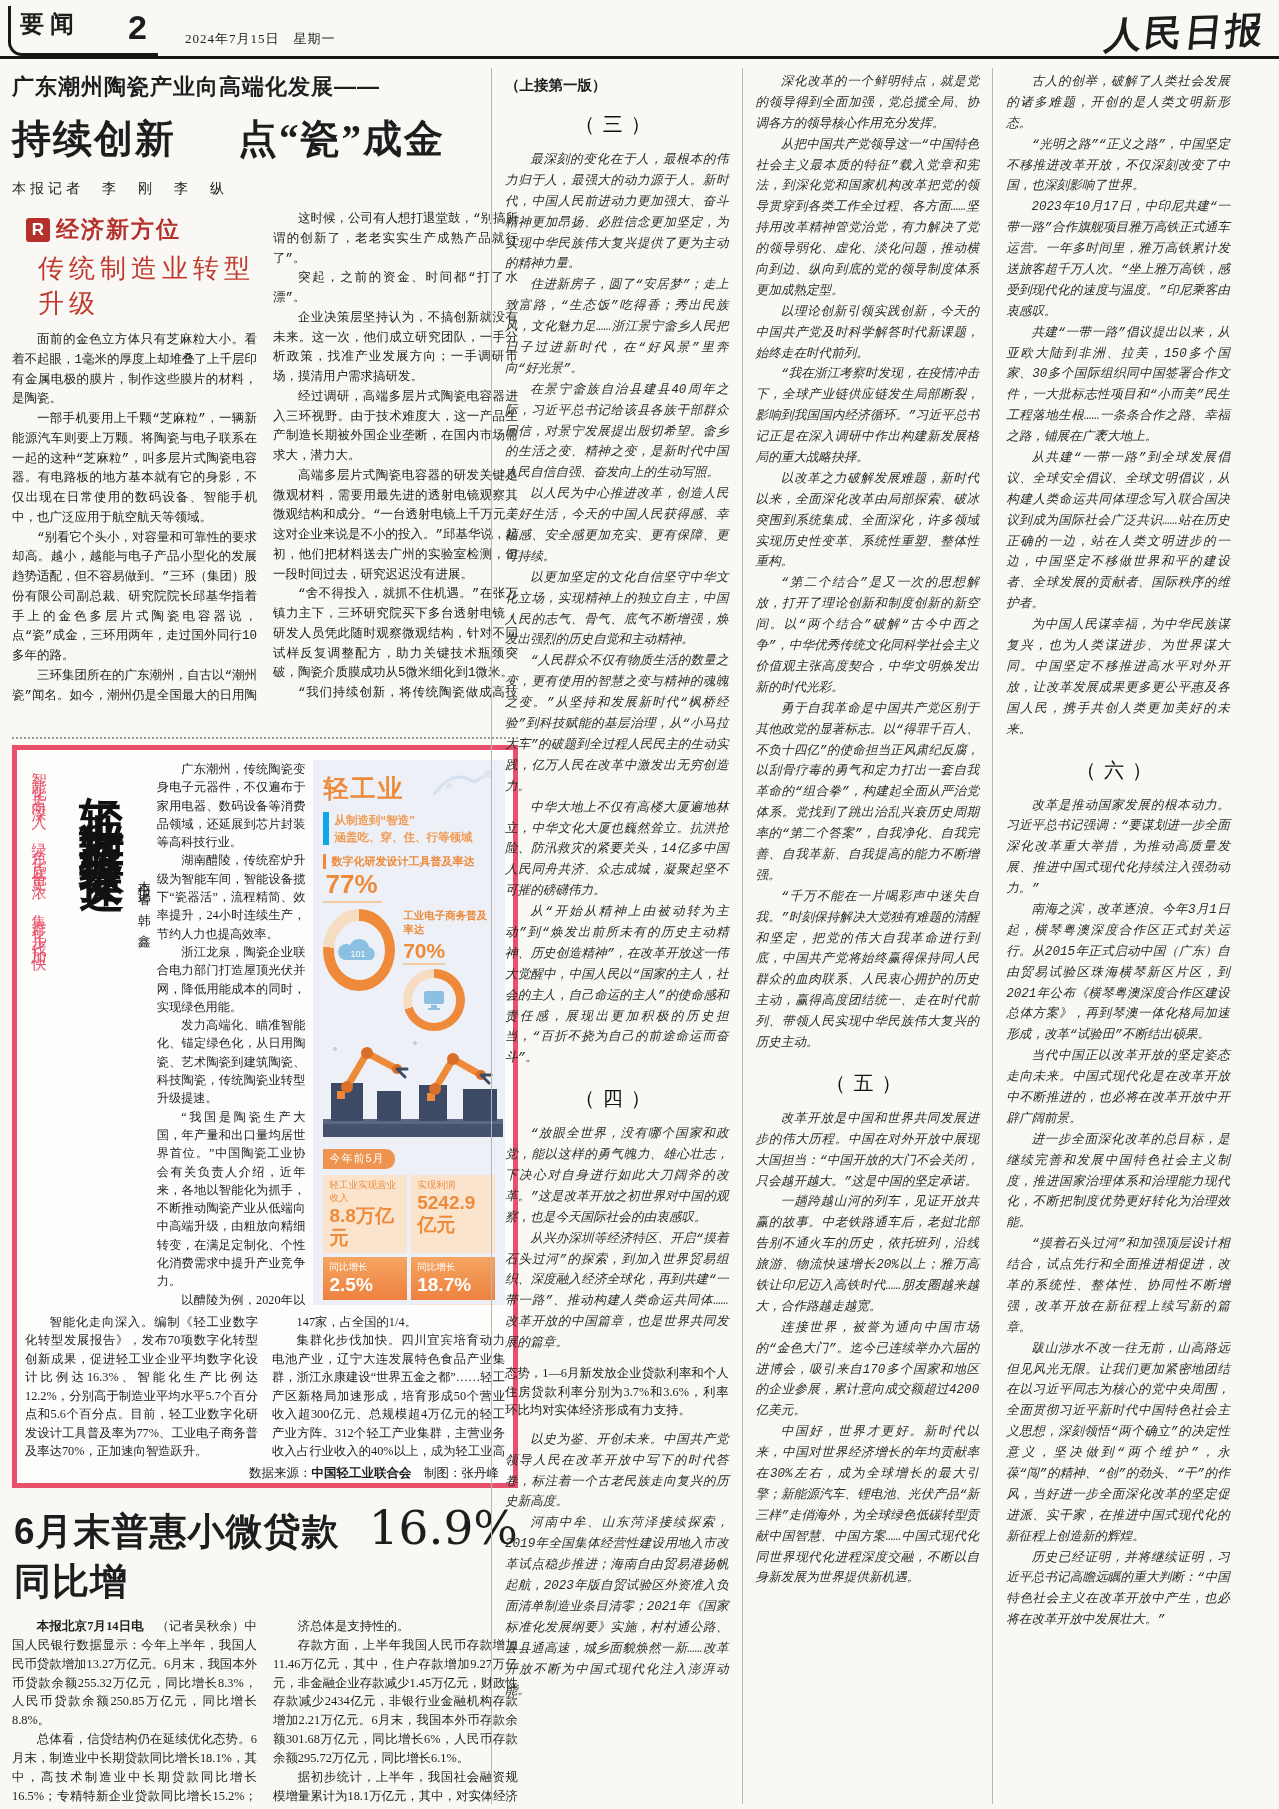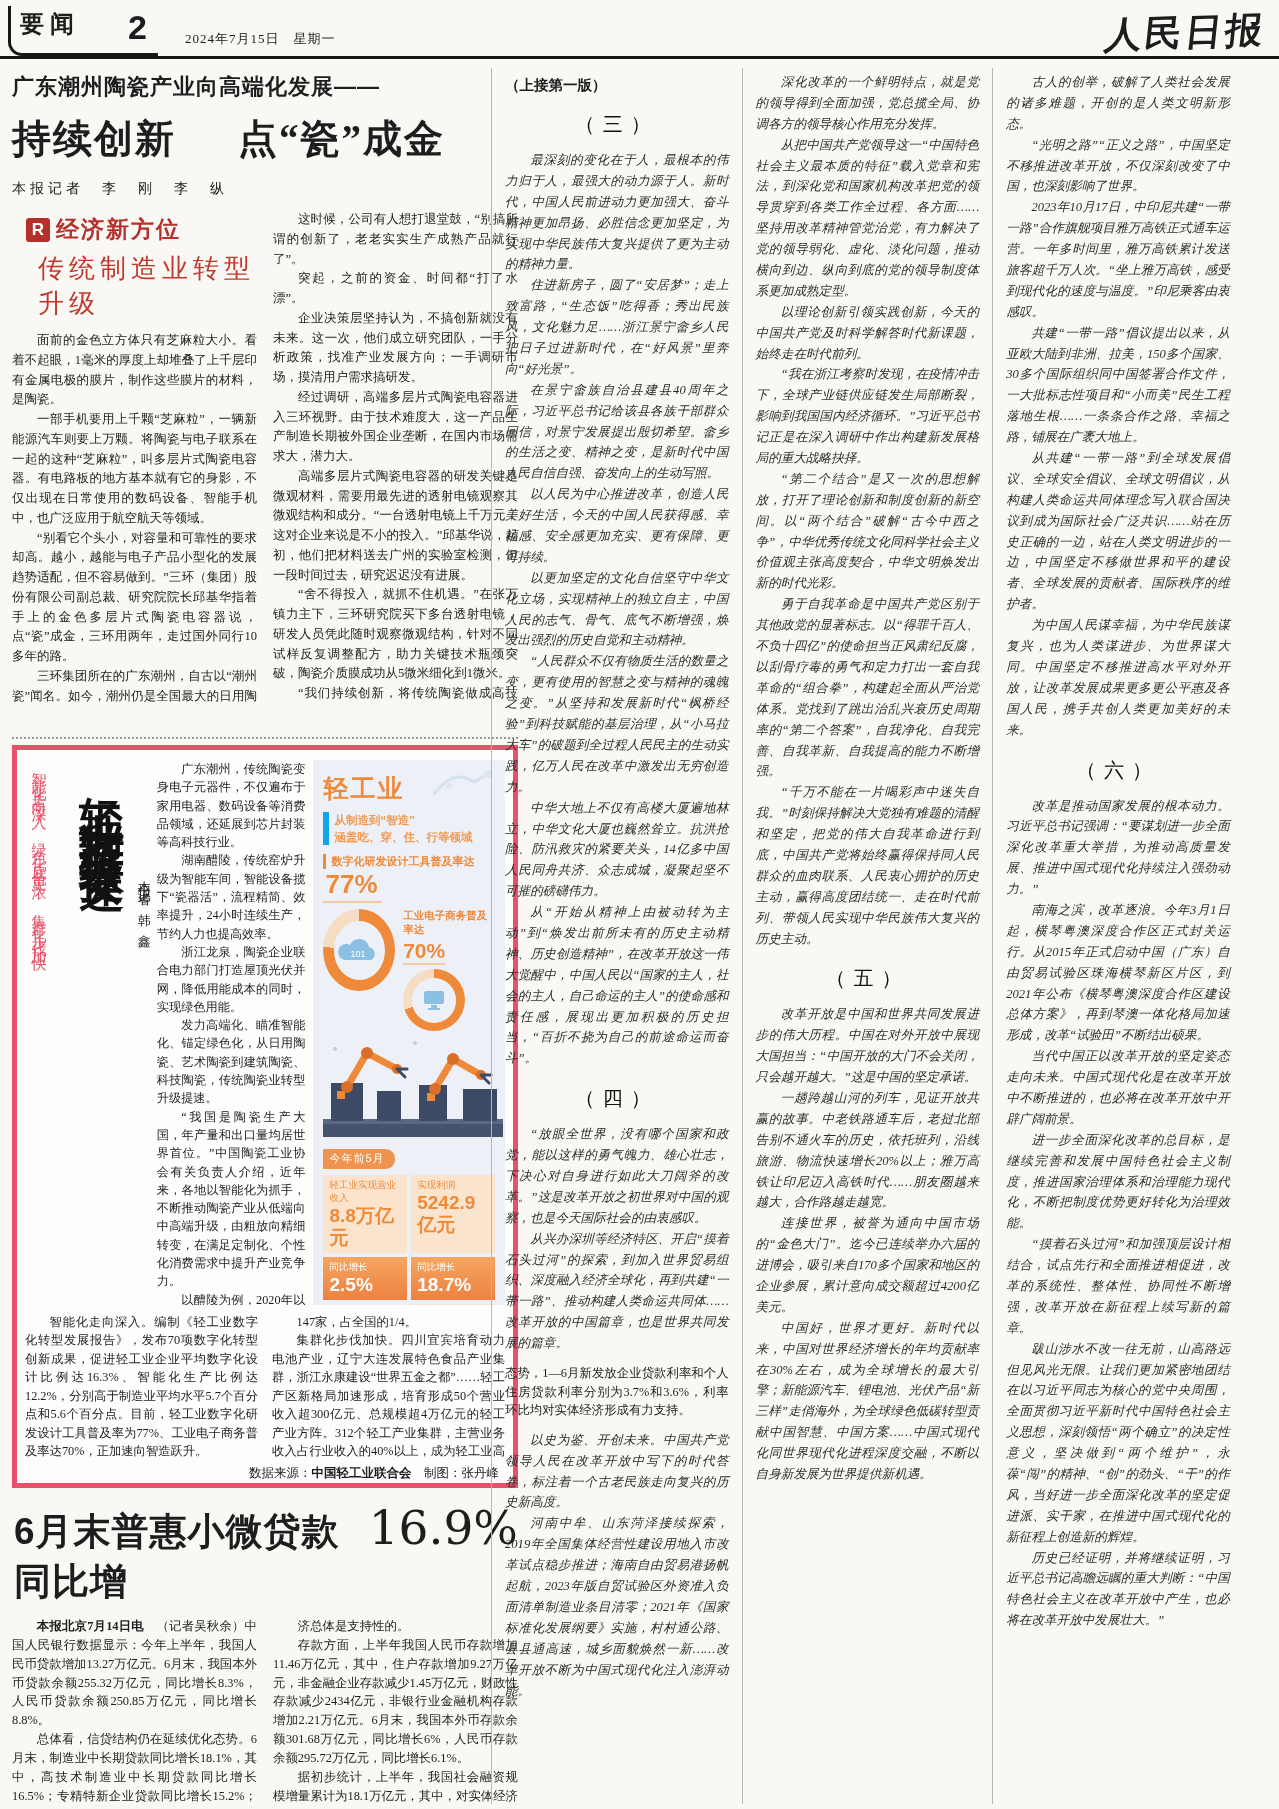--- a/index.html
+++ b/index.html
@@ -20,21 +20,21 @@
   .kicker { font-family:"Liberation Sans",sans-serif; font-weight:700; font-size:22px; letter-spacing:1px; }
   .headline { font-family:Liberation Serif, serif; font-weight:700; font-size:39px; letter-spacing:2px; margin-top:10px; display:flex;gap:8px; }
   .headline .hl-gap { width:46px; }
   .byline { text-align:left; font-size:14px; letter-spacing:4px; margin-top:14px; color:#222; }
   .fcols { display:flex; gap:16px; margin-top:12px; height:493px; overflow:hidden; }
   .fcol { flex:1; overflow:hidden; }
   .badge-row { display:flex; align-items:center; gap:6px; margin:4px 0 2px 14px; }
   .badge-r { width:24px; height:24px; background:#b5302a; color:#fff; font-family:"Liberation Sans",sans-serif; font-weight:700; font-size:17px; display:flex; align-items:center; justify-content:center; border-radius:3px; }
   .badge-txt { color:#b5302a; font-family:"Liberation Sans",sans-serif; font-weight:700; font-size:23px; letter-spacing:2px; }
   .badge-sub { color:#c0392f; font-size:26px; letter-spacing:5px; margin:6px 0 10px 26px; font-weight:400; }
-  .bodytext p, .blk[data-type="para"] { font-size:12.5px; line-height:1.58; text-align:justify; text-indent:2em; color:#222; }
+  .bodytext p, .blk[data-type="para"] { font-size:12.5px; line-height:1.58; text-align:justify; text-indent:2em; color:#222;font-family:Liberation Mono, monospace; }
   .bodytext p { margin:0; }
 
   
   .dotted-sep { position:absolute; left:12px; top:737px; width:506px; border-top:2px dotted #9a9a9a; }
   .lightbox { position:absolute; left:12px; top:745px; width:506px; height:743px; border:5px solid #e8506b; background:#fdfdfc; padding:10px 8px 6px 8px; }
   .lb-row { display:flex; height:545px; overflow:hidden; }
   .vert { writing-mode:vertical-rl; text-orientation:upright; }
   .lb-strip { color:#e8506b; font-size:15px; letter-spacing:7px; width:24px; height:100%; }
   .lb-head { font-family:"Liberation Sans",sans-serif; font-weight:700; font-size:45px; letter-spacing:9px; width:86px; height:540px; color:#111; margin-left:2px; }
   .lb-byline { font-size:13px; letter-spacing:4px; width:22px; padding-top:110px; color:#222; }
@@ -293,20 +293,21 @@
         <p class="blk" data-type="inset">态势，1—6月新发放企业贷款利率和个人住房贷款利率分别为3.7%和3.6%，利率环比均对实体经济形成有力支持。</p>
         <p class="blk" data-type="para">以史为鉴、开创未来。中国共产党领导人民在改革开放中写下的时代答卷，标注着一个古老民族走向复兴的历史新高度。</p>
         <p class="blk" data-type="para">河南中牟、山东菏泽接续探索，2019年全国集体经营性建设用地入市改革试点稳步推进；海南自由贸易港扬帆起航，2023年版自贸试验区外资准入负面清单制造业条目清零；2021年《国家标准化发展纲要》实施，村村通公路、县县通高速，城乡面貌焕然一新……改革开放不断为中国式现代化注入澎湃动能。</p>
       </div>
     <div class="rcol">
 
     <p class="blk" data-type="para">深化改革的一个鲜明特点，就是党的领导得到全面加强，党总揽全局、协调各方的领导核心作用充分发挥。</p>
         <p class="blk" data-type="para">从把中国共产党领导这一“中国特色社会主义最本质的特征”载入党章和宪法，到深化党和国家机构改革把党的领导贯穿到各类工作全过程、各方面……坚持用改革精神管党治党，有力解决了党的领导弱化、虚化、淡化问题，推动横向到边、纵向到底的党的领导制度体系更加成熟定型。</p>
         <p class="blk" data-type="para">以理论创新引领实践创新，今天的中国共产党及时科学解答时代新课题，始终走在时代前列。</p>
         <p class="blk" data-type="para">“我在浙江考察时发现，在疫情冲击下，全球产业链供应链发生局部断裂，影响到我国国内经济循环。”习近平总书记正是在深入调研中作出构建新发展格局的重大战略抉择。</p>
+        <p class="blk" data-type="para">以改革之力破解发展难题，新时代以来，全面深化改革由局部探索、破冰突围到系统集成、全面深化，许多领域实现历史性变革、系统性重塑、整体性重构。</p>
         <p class="blk" data-type="para">“第二个结合”是又一次的思想解放，打开了理论创新和制度创新的新空间。以“两个结合”破解“古今中西之争”，中华优秀传统文化同科学社会主义价值观主张高度契合，中华文明焕发出新的时代光彩。</p>
         <p class="blk" data-type="para">勇于自我革命是中国共产党区别于其他政党的显著标志。以“得罪千百人、不负十四亿”的使命担当正风肃纪反腐，以刮骨疗毒的勇气和定力打出一套自我革命的“组合拳”，构建起全面从严治党体系。党找到了跳出治乱兴衰历史周期率的“第二个答案”，自我净化、自我完善、自我革新、自我提高的能力不断增强。</p>
         <p class="blk" data-type="para">“千万不能在一片喝彩声中迷失自我。”时刻保持解决大党独有难题的清醒和坚定，把党的伟大自我革命进行到底，中国共产党将始终赢得保持同人民群众的血肉联系、人民衷心拥护的历史主动，赢得高度团结统一、走在时代前列、带领人民实现中华民族伟大复兴的历史主动。</p>
         <p class="blk" data-type="sec">（五）</p>
         <p class="blk" data-type="para">改革开放是中国和世界共同发展进步的伟大历程。中国在对外开放中展现大国担当：“中国开放的大门不会关闭，只会越开越大。”这是中国的坚定承诺。</p>
         <p class="blk" data-type="para">一趟跨越山河的列车，见证开放共赢的故事。中老铁路通车后，老挝北部告别不通火车的历史，依托班列，沿线旅游、物流快速增长20%以上；雅万高铁让印尼迈入高铁时代……朋友圈越来越大，合作路越走越宽。</p>
         <p class="blk" data-type="para">连接世界，被誉为通向中国市场的“金色大门”。迄今已连续举办六届的进博会，吸引来自170多个国家和地区的企业参展，累计意向成交额超过4200亿美元。</p>
         <p class="blk" data-type="para">中国好，世界才更好。新时代以来，中国对世界经济增长的年均贡献率在30%左右，成为全球增长的最大引擎；新能源汽车、锂电池、光伏产品“新三样”走俏海外，为全球绿色低碳转型贡献中国智慧、中国方案……中国式现代化同世界现代化进程深度交融，不断以自身新发展为世界提供新机遇。</p>
       </div>
     <div class="rcol">

